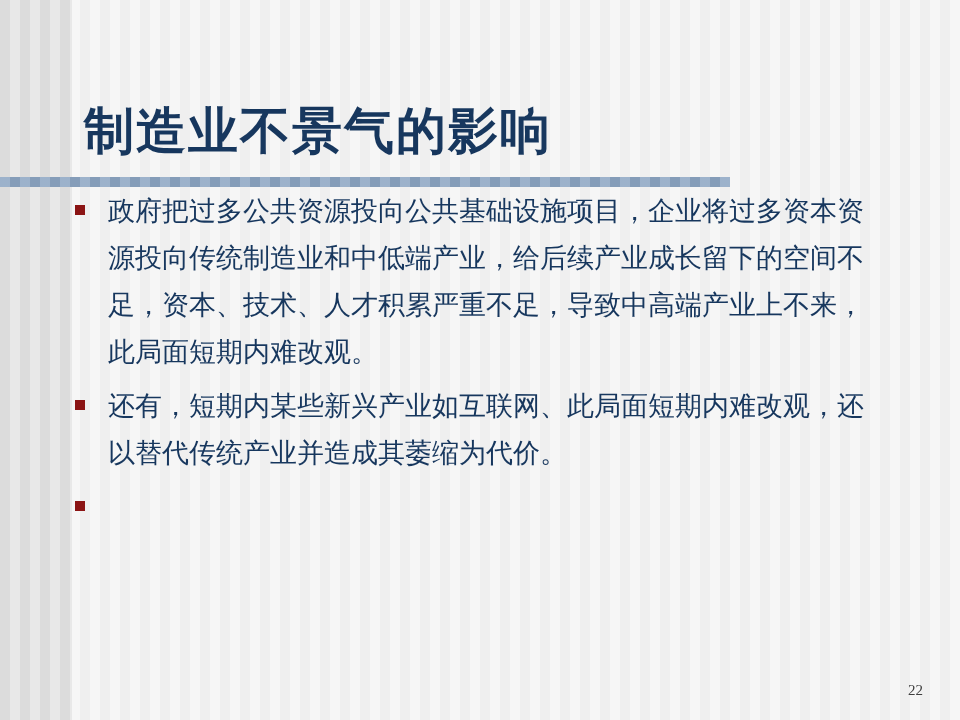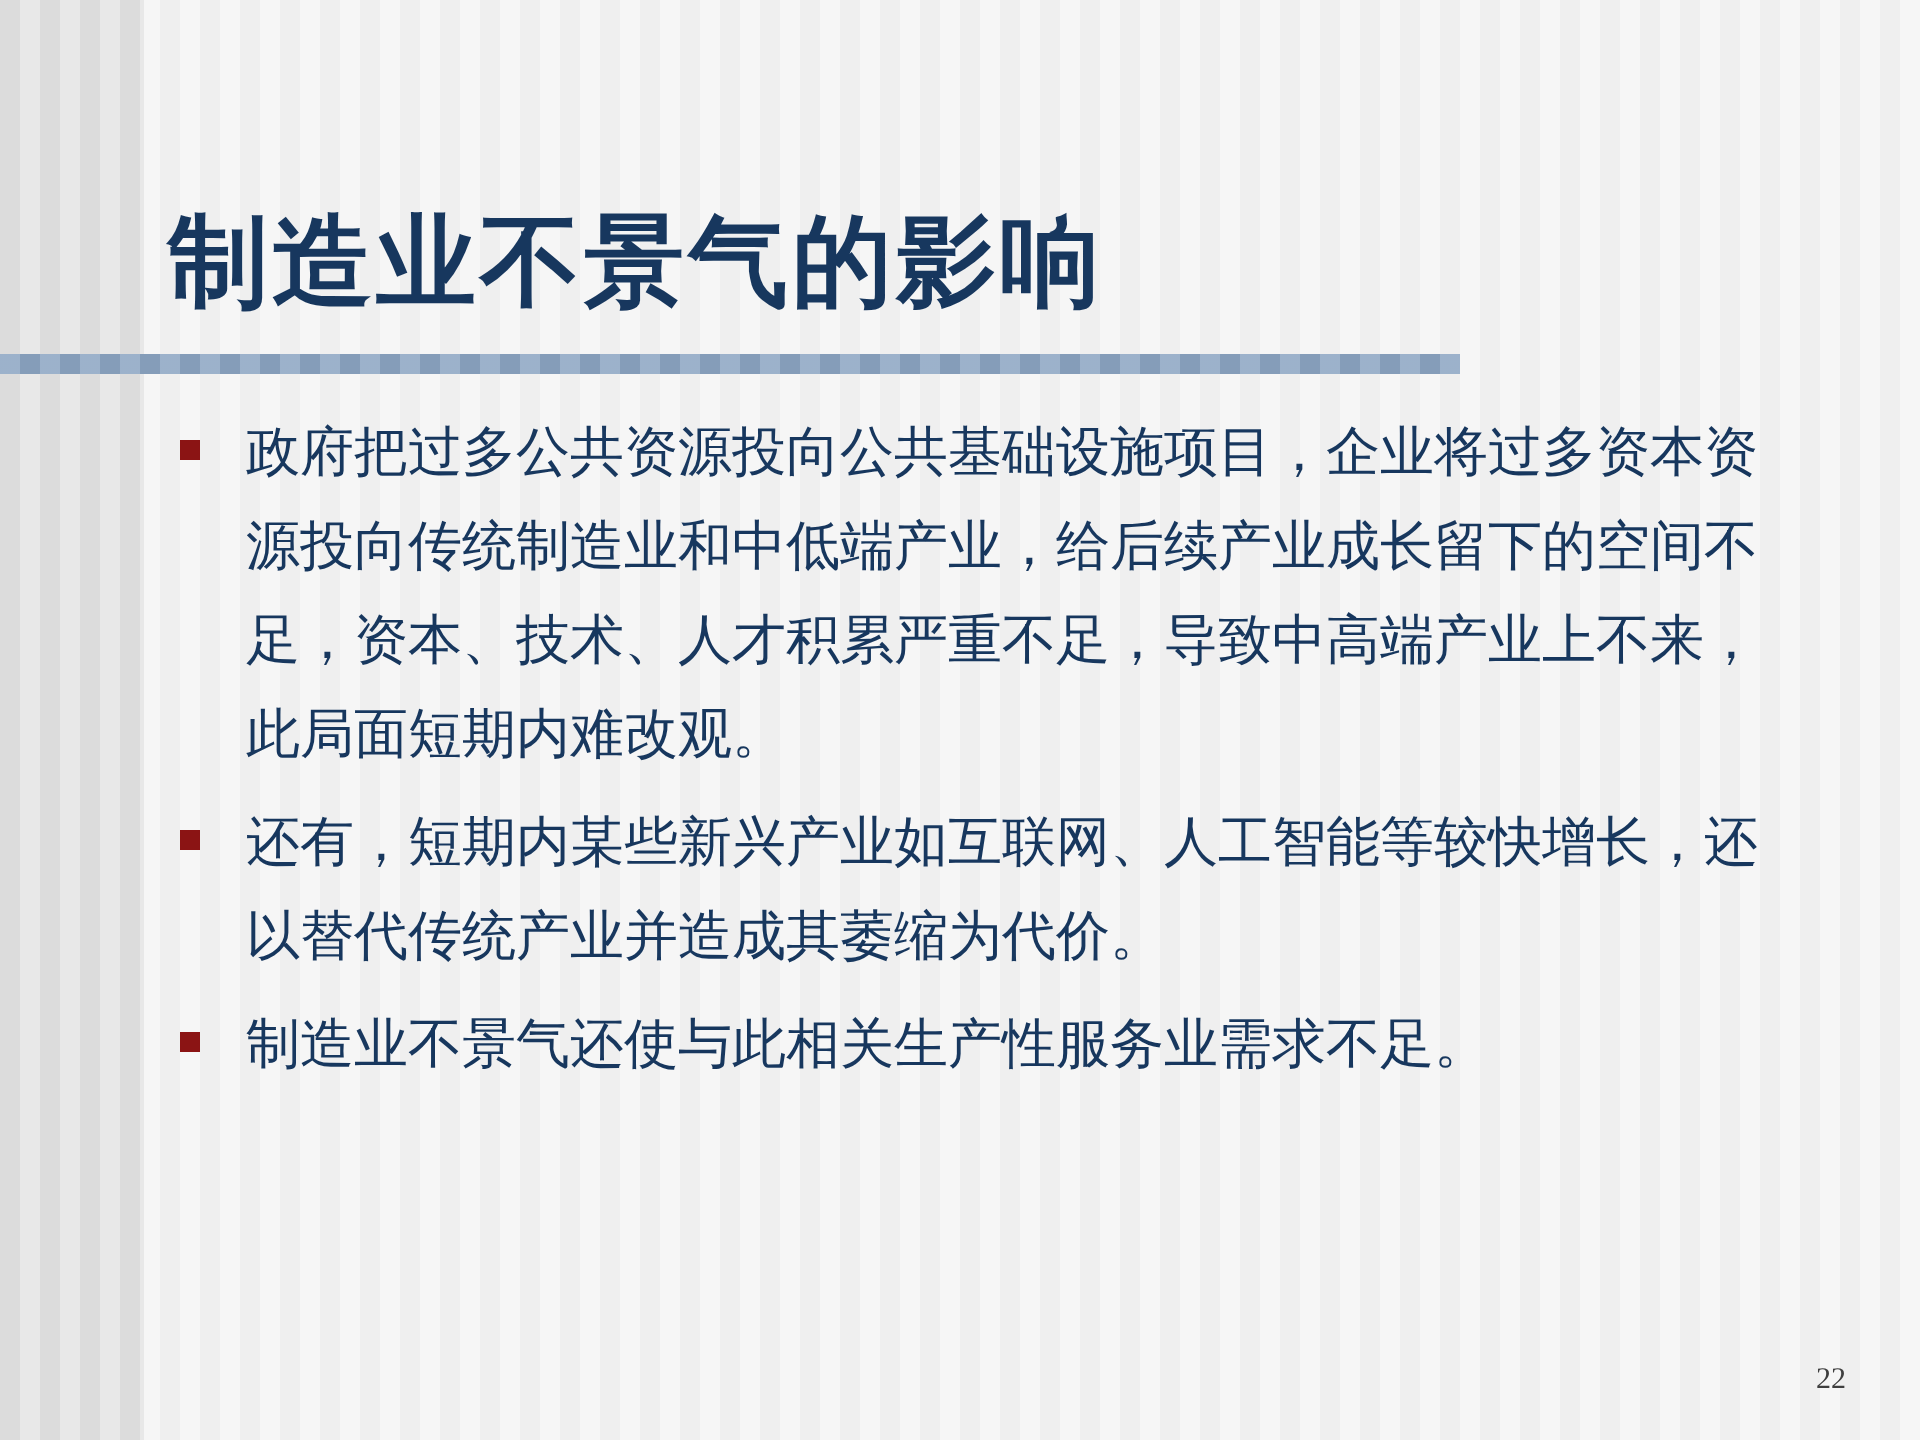--- a/index.html
+++ b/index.html
@@ -48,21 +48,21 @@
     background-image: repeating-linear-gradient(
       90deg,
       rgba(255,255,255,0.14) 0px, rgba(255,255,255,0.14) 10px,
       rgba(0,0,0,0.05) 10px, rgba(0,0,0,0.05) 20px
     );
   }
   .bullets {
     position: absolute;
     left: 75px; top: 188px;
     width: 812px;
-    margin: 15px; padding: 0;
+    margin: 0; padding: 0;
     list-style: none;
   }
   .bullet {
     display: flex;
     align-items: flex-start;
     margin: 0 0 7px 0;
   }
   .marker {
     flex: 0 0 10px;
     width: 10px; height: 10px;
@@ -97,24 +97,23 @@
   <ul class="bullets">
     <li class="bullet">
       <span class="marker"></span>
       <span class="btext">政府把过多公共资源投向公共基础设施项目，企业将过多资本资
 源投向传统制造业和中低端产业，给后续产业成长留下的空间不
 足，资本、技术、人才积累严重不足，导致中高端产业上不来，
 此局面短期内难改观。</span>
     </li>
     <li class="bullet">
       <span class="marker"></span>
-      <span class="btext">还有，短期内某些新兴产业如互联网、人工智能等较快增长，还
+      <span class="btext">还有，短期内某些新兴产业如互联网、此局面短期内难改观，还
 以替代传统产业并造成其萎缩为代价。</span>
     </li>
     <li class="bullet">
       <span class="marker"></span>
-      <span class="btext">制造业不景气还使与此相关生产性服务业需求不足。</span>
     </li>
   </ul>
 
   <div class="pagenum">22</div>
 
 </div>
 
 </body></html>

